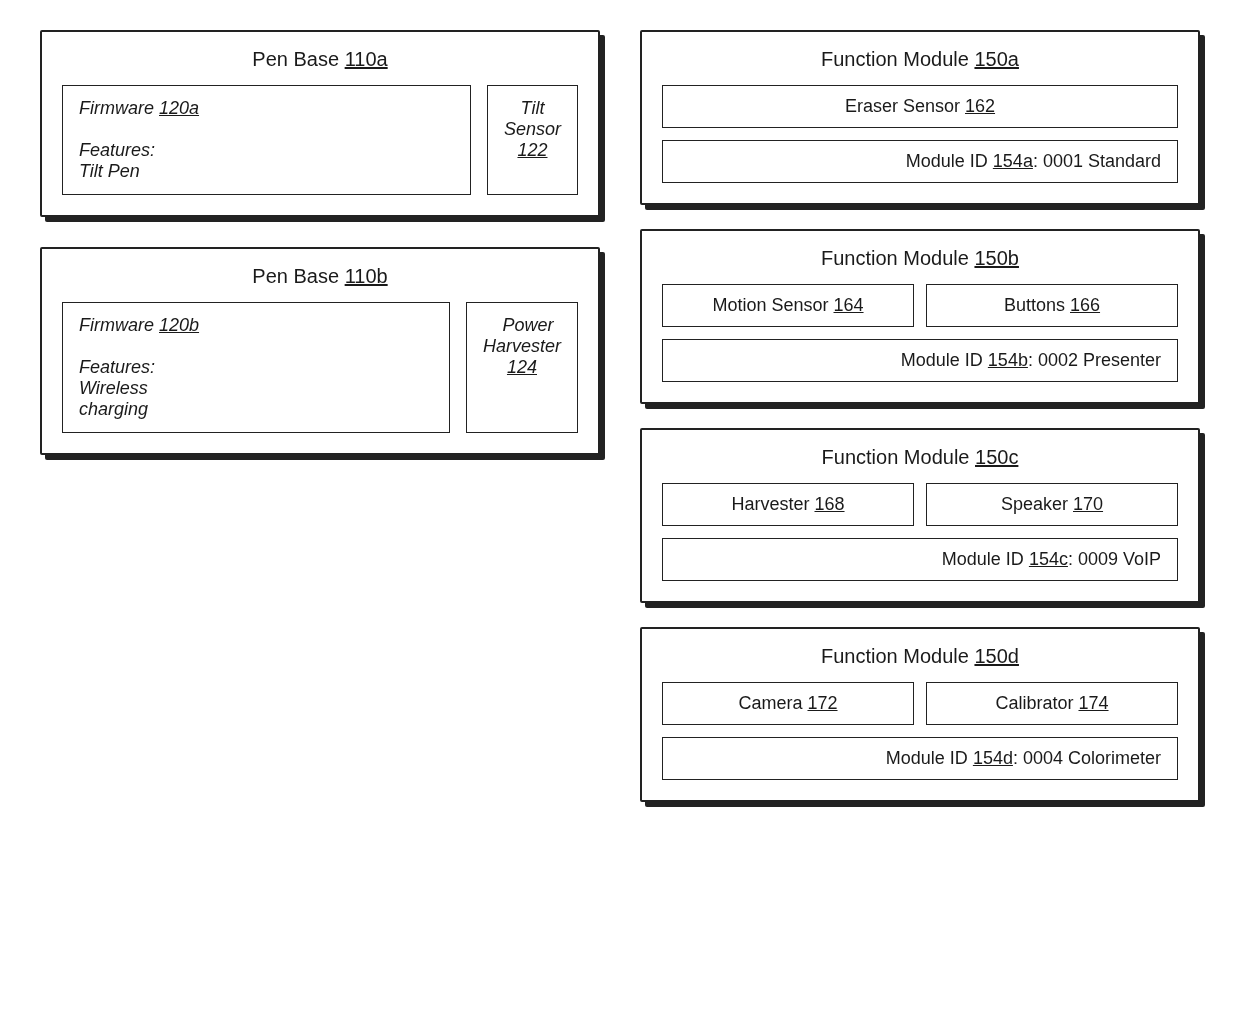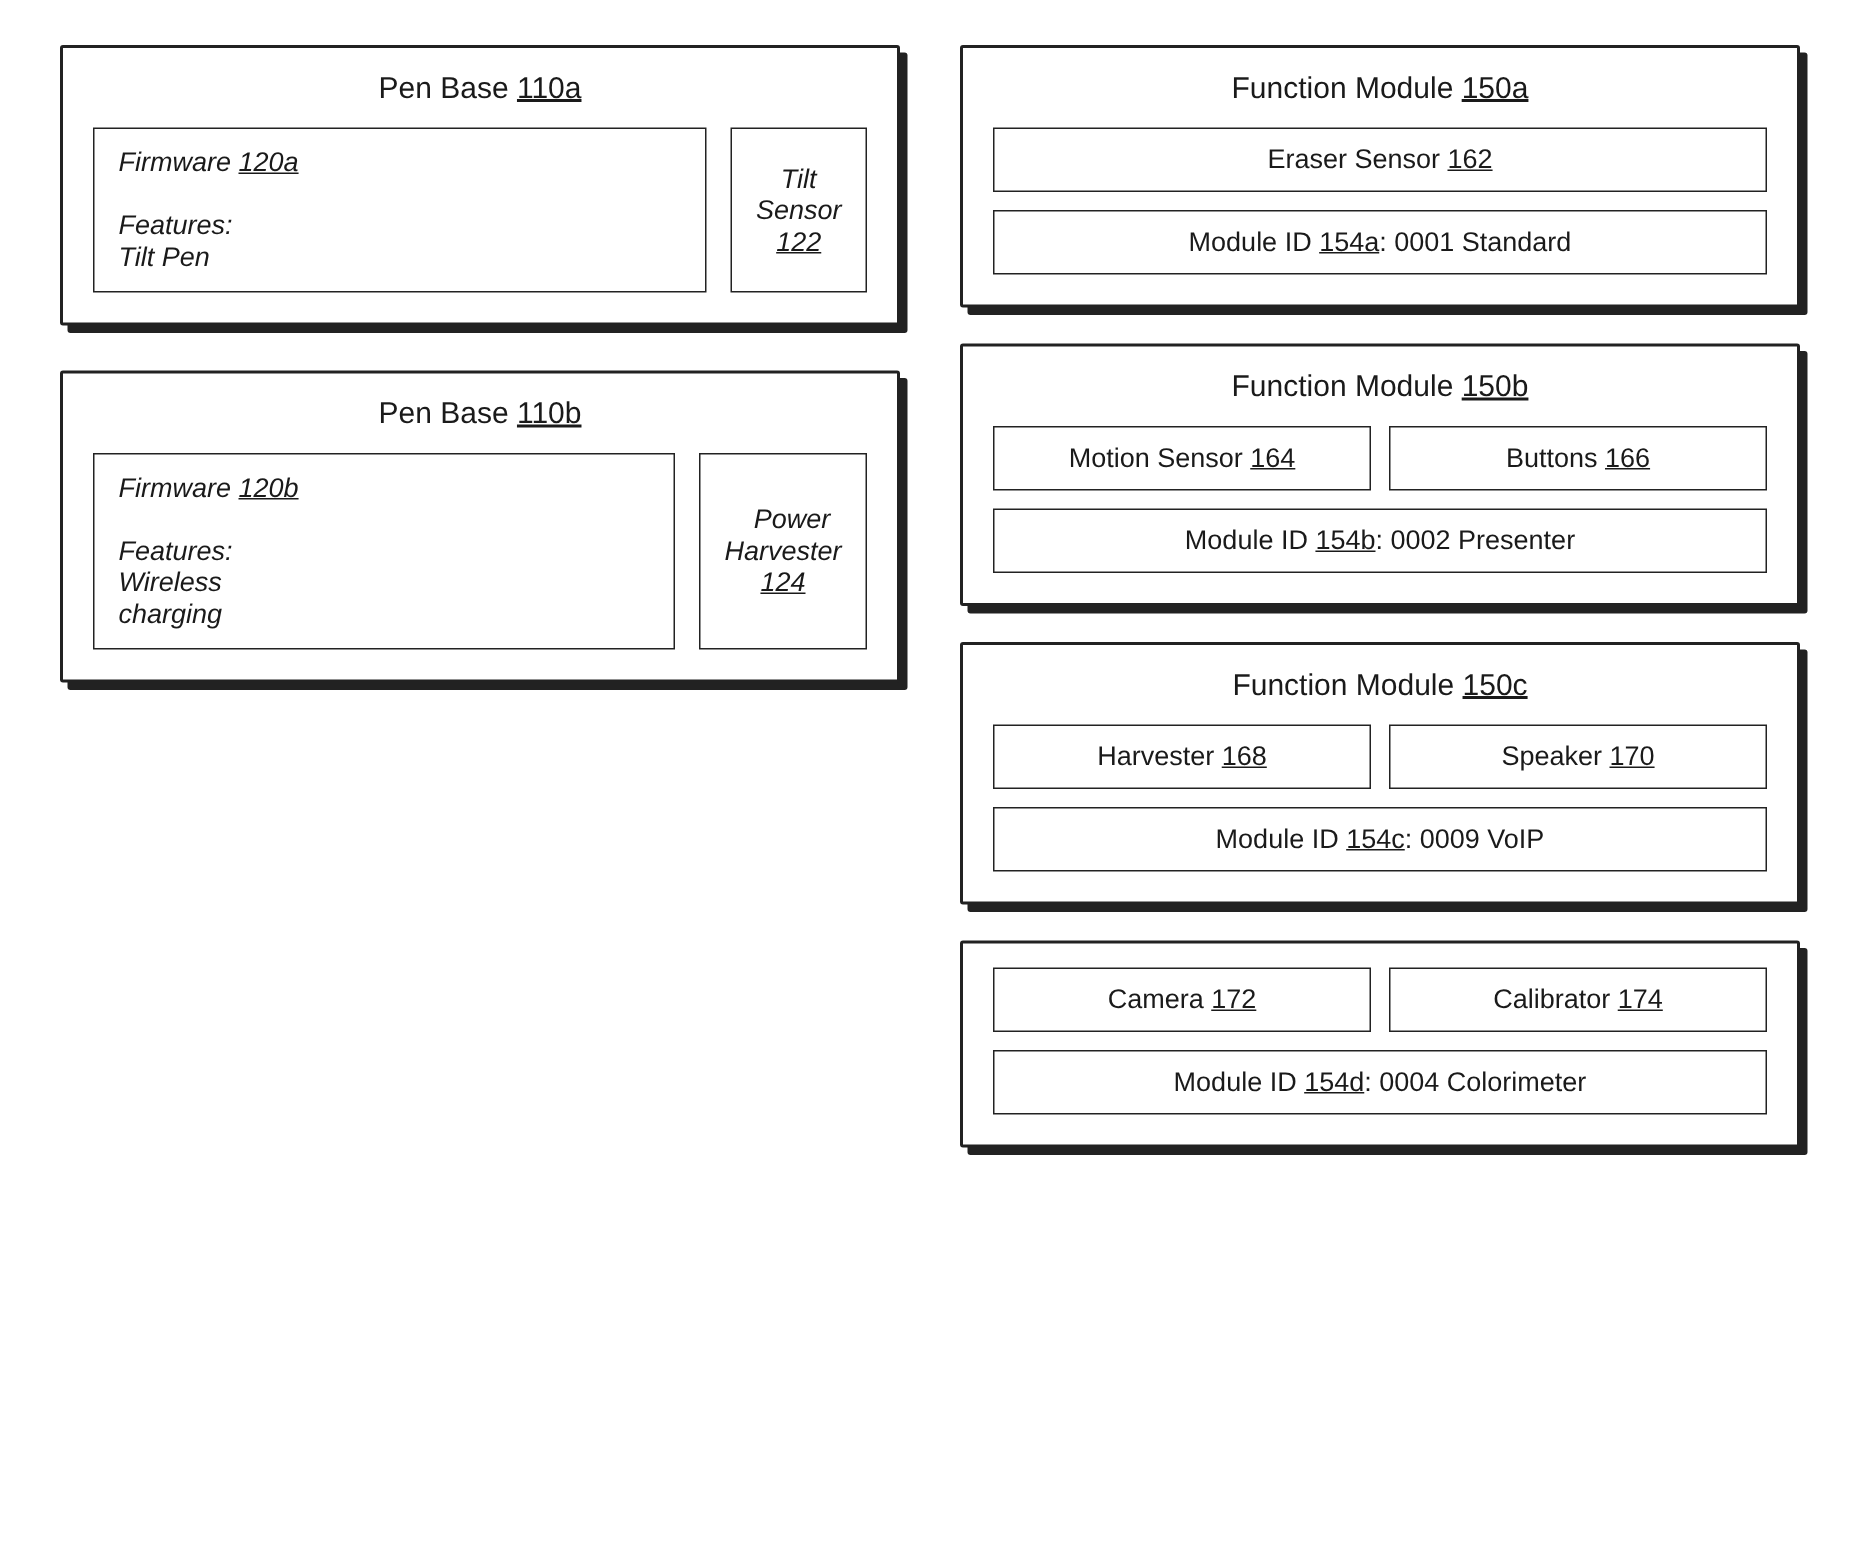--- a/index.html
+++ b/index.html
@@ -68,21 +68,20 @@
       padding: 12px 16px;
       min-width: 160px;
       flex: 1;
     }
 
     .sensor-box {
       border: 1.5px solid #222;
       padding: 12px 16px;
       min-width: 90px;
       display: flex;
-      align-items: center;
       justify-content: center;
       text-align: center;
     }
 
     
     .function-module-content {
       display: flex;
       flex-direction: column;
       gap: 12px;
     }
@@ -96,21 +95,21 @@
     .component-box {
       border: 1.5px solid #222;
       padding: 10px 16px;
       flex: 1;
       text-align: center;
     }
 
     .module-id-box {
       border: 1.5px solid #222;
       padding: 10px 16px;
-      text-align: center;
+      text-align: right;
     }
   </style>
 </head>
 <body>
 
 <div class="diagram">
 
   <div class="left-col">
 
     <div class="outer-box">
@@ -212,20 +211,23 @@
             <span>Speaker </span><span class="ref">170</span>
           </div>
         </div>
         <div class="module-id-box">
           <span>Module ID </span><span class="ref">154c</span><span>: 0009 VoIP</span>
         </div>
       </div>
     </div>
 
     <div class="outer-box">
+      <div class="outer-box-title">
+        <span>Function Module </span><span class="ref">150d</span>
+      </div>
       <div class="function-module-content">
         <div class="component-row">
           <div class="component-box">
             <span>Camera </span><span class="ref">172</span>
           </div>
           <div class="component-box">
             <span>Calibrator </span><span class="ref">174</span>
           </div>
         </div>
         <div class="module-id-box">

